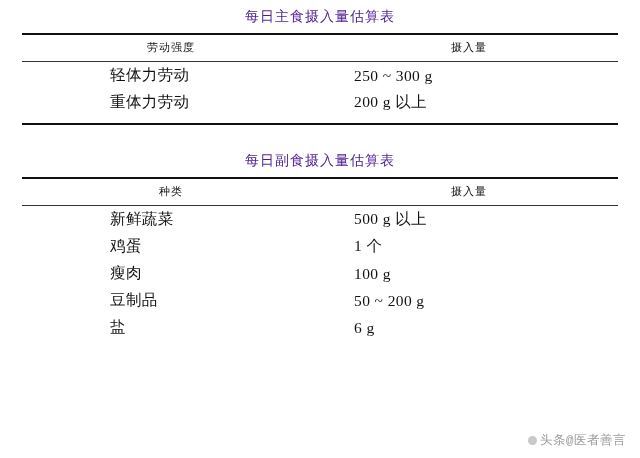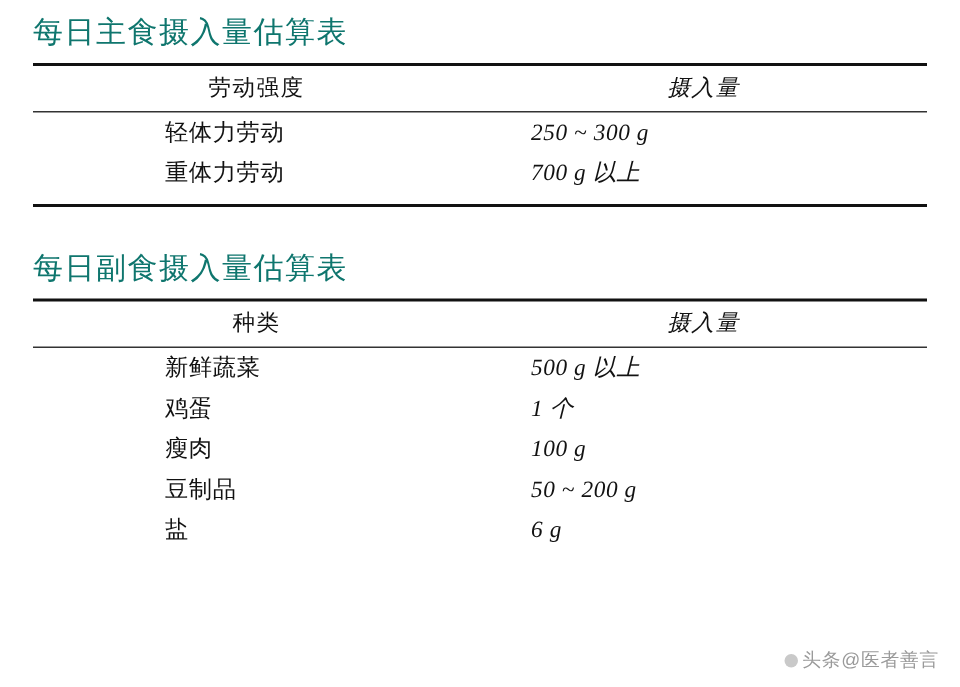--- a/index.html
+++ b/index.html
@@ -19,32 +19,33 @@
     width: 640px;
     height: 458px;
     position: relative;
     box-sizing: border-box;
     padding: 0 22px;
   }
   .table-block {
     width: 100%;
   }
   .table-title {
-    font-size: 20px;
+    text-align: center;
+    font-size: 14px;
     letter-spacing: 1px;
-    color: #0f766e;
+    color: #4c1d95;
     font-weight: 400;
   }
   .tbl {
     width: 100%;
     border-collapse: collapse;
     table-layout: fixed;
   }
   .tbl .hdr-row td {
-    font-size: 15px;
+    font-size: 11px;
     text-align: center;
     letter-spacing: 1px;
     padding: 5px 0 6px 0;
     color: #121212;
   }
   .tbl .data-row td {
     font-size: 15.5px;
     padding: 3px 0 3px 0;
     color: #121212;
     letter-spacing: 0.4px;
@@ -53,21 +54,20 @@
     width: 50%;
     text-align: left;
     padding-left: 88px !important;
     box-sizing: border-box;
   }
   .col-right {
     width: 50%;
     text-align: left;
     padding-left: 34px !important;
     box-sizing: border-box;
-    font-style: italic;
   }
   .hdr-row .col-left,
   .hdr-row .col-right {
     padding-left: 0 !important;
     text-align: center;
   }
   .rule-thick {
     border-top: 2.2px solid #111111;
     height: 0;
     font-size: 0;
@@ -80,21 +80,21 @@
     line-height: 0;
   }
   .spacer-1 { height: 7px; }
   .spacer-2 { height: 7px; }
   .block-gap { height: 27px; }
   .top-gap { height: 8px; }
   .watermark {
     position: absolute;
     right: 14px;
     bottom: 9px;
-    font-family: Liberation Sans, sans-serif;
+    font-family: Liberation Mono, monospace;
     font-size: 12.5px;
     color: #9a9a9a;
     letter-spacing: 0.5px;
   }
   .wm-dot {
     display: inline-block;
     width: 9px;
     height: 9px;
     border-radius: 50%;
     background: #c9c9c9;
@@ -123,21 +123,21 @@
     </table>
     <div class="rule-thin"></div>
     <table class="tbl">
       <tbody>
         <tr class="data-row">
           <td class="col-left">轻体力劳动</td>
           <td class="col-right">250 ~ 300 g</td>
         </tr>
         <tr class="data-row">
           <td class="col-left">重体力劳动</td>
-          <td class="col-right">700 g 以上</td>
+          <td class="col-right">200 g 以上</td>
         </tr>
       </tbody>
     </table>
     <div class="spacer-2"></div>
     <div class="rule-thick"></div>
   </div>
 
   <div class="block-gap"></div>
 
   <div class="table-block">

